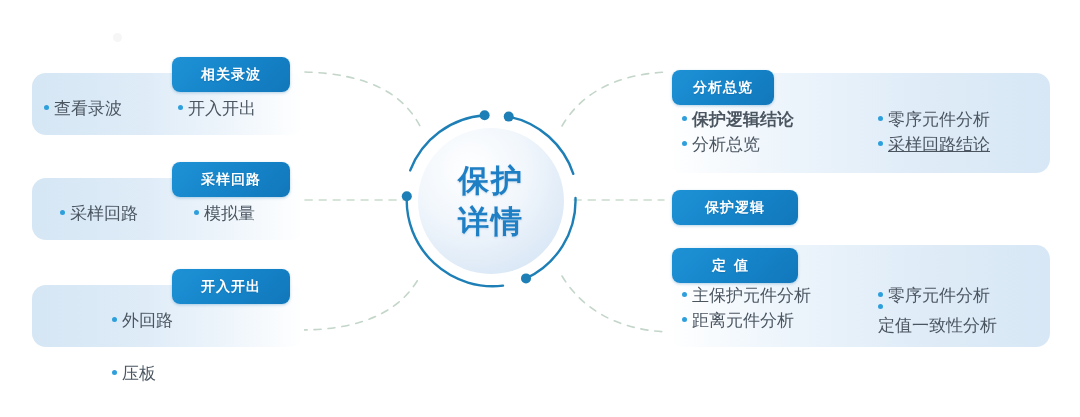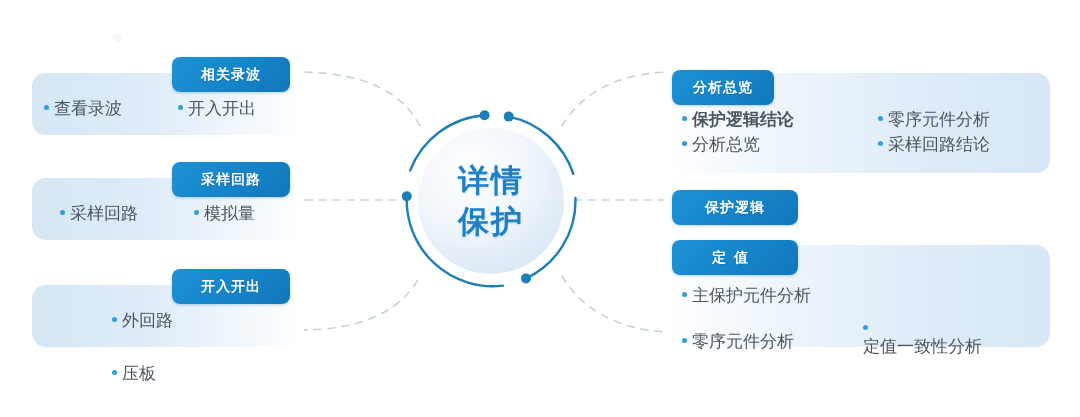--- a/index.html
+++ b/index.html
@@ -76,21 +76,21 @@
     background: linear-gradient(135deg, #1e92d6 0%, #1583c8 55%, #1277bb 100%);
     color: #ffffff;
     font-size: 14px;
     font-weight: bold;
     letter-spacing: 1px;
     padding: 0 13px;
     box-shadow: 0 1px 3px rgba(20,110,170,0.30);
     box-sizing: border-box;
     text-shadow: 0 1px 1px rgba(10,80,130,0.25);
   }
-  .badge.wide-sp { letter-spacing: 8px; padding-left: 21px; padding-right: 23px; }
+  .badge.wide-sp { letter-spacing: 8px; padding-left: 21px; padding-right: 23px; margin-top: 8px; }
 
   
   #hub {
     position: absolute;
     left: 418px;
     top: 128px;
     width: 146px;
     height: 146px;
     border-radius: 50%;
     background: radial-gradient(circle at 36% 28%, #ffffff 0%, #f2f7fc 38%, #dbe8f6 78%, #cfe0f2 100%);
@@ -146,22 +146,22 @@
     <path d="M 503.0 285.6 A 86 86 0 0 1 406.8 196.2" fill="none" stroke="#1d7fb5" stroke-width="2.4" stroke-linecap="round"></path>
 
     <circle cx="484.6" cy="115.2" r="5" fill="#1d7fb5"></circle>
     <circle cx="508.7" cy="116.6" r="5" fill="#1d7fb5"></circle>
     <circle cx="526.0" cy="278.4" r="5" fill="#1d7fb5"></circle>
     <circle cx="406.8" cy="196.2" r="5" fill="#1d7fb5"></circle>
   </svg>
 
   <div id="hub"></div>
   <div id="hub-text">
+    <span>保护</span>
     <span>详情</span>
-    <span>保护</span>
   </div>
 
   <div class="card left" style="left:32px; top:73px; width:272px; height:62px;"></div>
   <div class="card-items" style="left:44px; top:96px; width:260px;">
     <div class="item" style="width:134px;">
       <span class="dot"></span>
       <span>查看录波</span>
     </div>
     <div class="item" style="width:120px;">
       <span class="dot"></span>
@@ -209,42 +209,46 @@
       <span>保护逻辑结论</span>
     </div>
     <div class="item" style="width:160px;">
       <span class="dot"></span>
       <span>零序元件分析</span>
     </div>
     <div class="item" style="width:196px;">
       <span class="dot"></span>
       <span>分析总览</span>
     </div>
-    <div class="item" style="width:160px;">
+    <div class="item" style="width:160px;text-decoration:underline;">
       <span class="dot"></span>
       <span>采样回路结论</span>
     </div>
   </div>
   <div class="badge" style="left:672px; top:70px; width:102px;">
     <span>分析总览</span>
   </div>
 
   <div class="badge" style="left:672px; top:190px; width:126px;">
     <span>保护逻辑</span>
   </div>
 
   <div class="card right" style="left:668px; top:245px; width:382px; height:102px;"></div>
-  <div class="card-items" style="left:682px; top:283px; width:370px;gap:21px;">
+  <div class="card-items" style="left:682px; top:283px; width:370px;">
     <div class="item" style="width:196px;">
       <span class="dot"></span>
       <span>主保护元件分析</span>
     </div>
     <div class="item" style="width:160px;">
       <span class="dot"></span>
       <span>零序元件分析</span>
+    </div>
+    <div class="item" style="width:196px;">
+      <span class="dot"></span>
+      <span>距离元件分析</span>
     </div>
     <div class="item" style="width:170px;flex-direction:column;">
       <span class="dot"></span>
       <span>定值一致性分析</span>
     </div>
   </div>
   <div class="badge wide-sp" style="left:672px; top:240px; width:126px;">
     <span>定值</span>
   </div>
 

